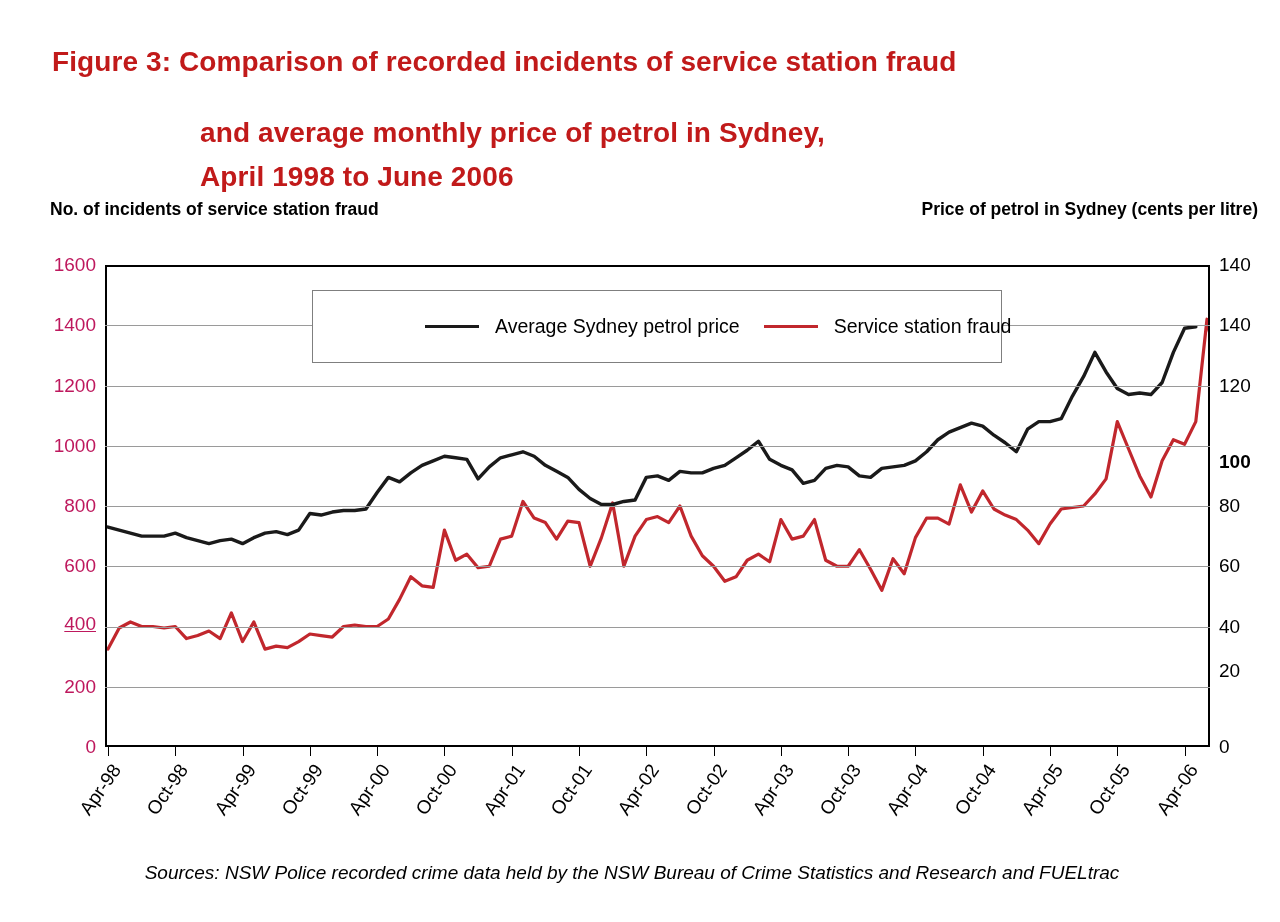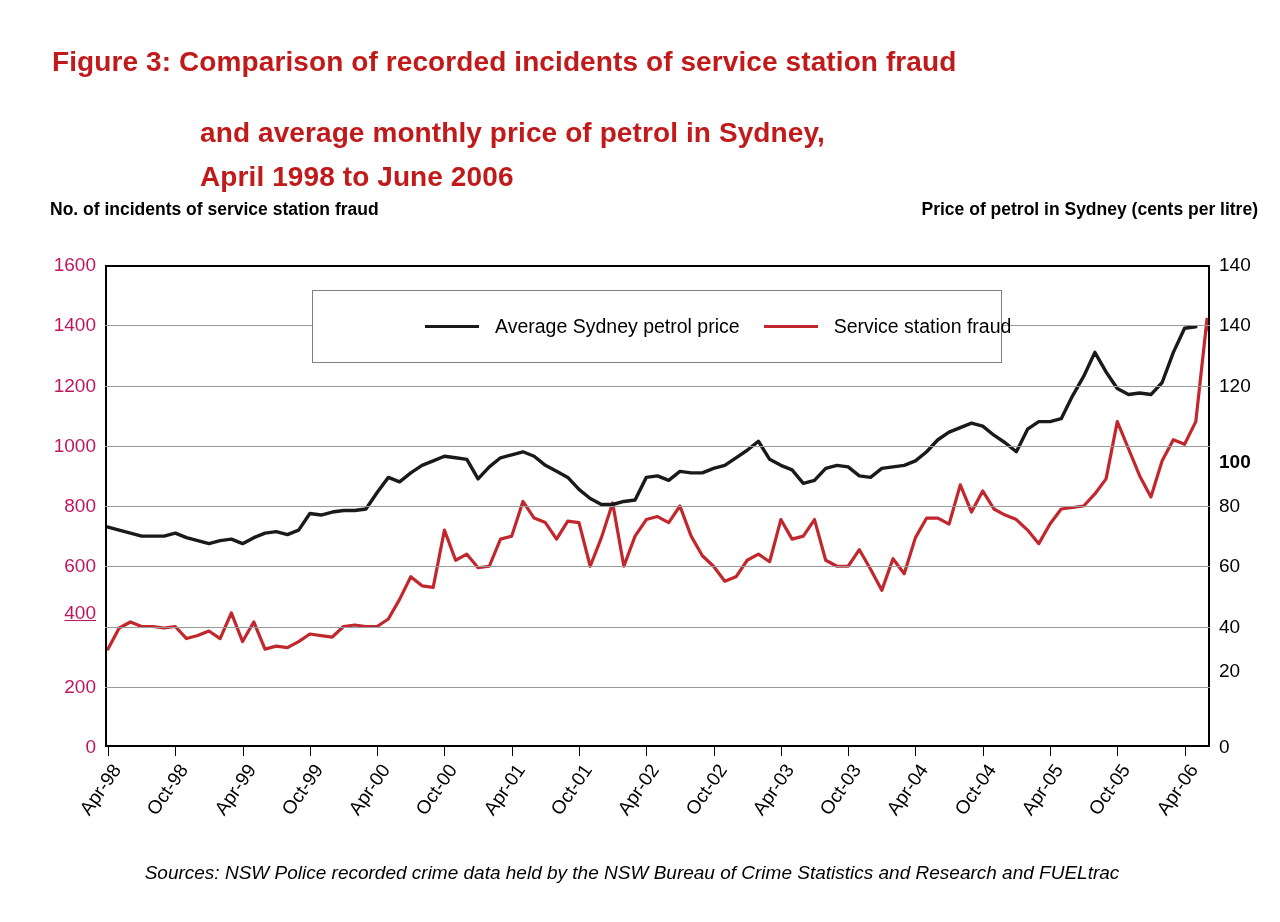--- a/index.html
+++ b/index.html
@@ -179,21 +179,21 @@
         <div class="gridline" style="top: 361.5px;"></div>
         <div class="gridline" style="top: 301.25px;"></div>
         <div class="gridline" style="top: 241px;"></div>
         <div class="gridline" style="top: 180.75px;"></div>
         <div class="gridline" style="top: 120.5px;"></div>
         <div class="gridline" style="top: 60.25px;"></div>
       </div>
     <div id="yticks-left">
         <div class="ytick-left" style="top: 482px;">0</div>
         <div class="ytick-left" style="top: 421.75px;">200</div>
-        <div class="ytick-left" style="top: 348px; text-decoration: underline;">400</div>
+        <div class="ytick-left" style="top: 359px; text-decoration: underline;">400</div>
         <div class="ytick-left" style="top: 301.25px;">600</div>
         <div class="ytick-left" style="top: 241px;">800</div>
         <div class="ytick-left" style="top: 180.75px;">1000</div>
         <div class="ytick-left" style="top: 120.5px;">1200</div>
         <div class="ytick-left" style="top: 60.25px;">1400</div>
         <div class="ytick-left" style="top: 0px;">1600</div>
       </div>
     <div id="yticks-right">
         <div class="ytick-right" style="top: 482px;">0</div>
         <div class="ytick-right" style="top: 406px;">20</div>

